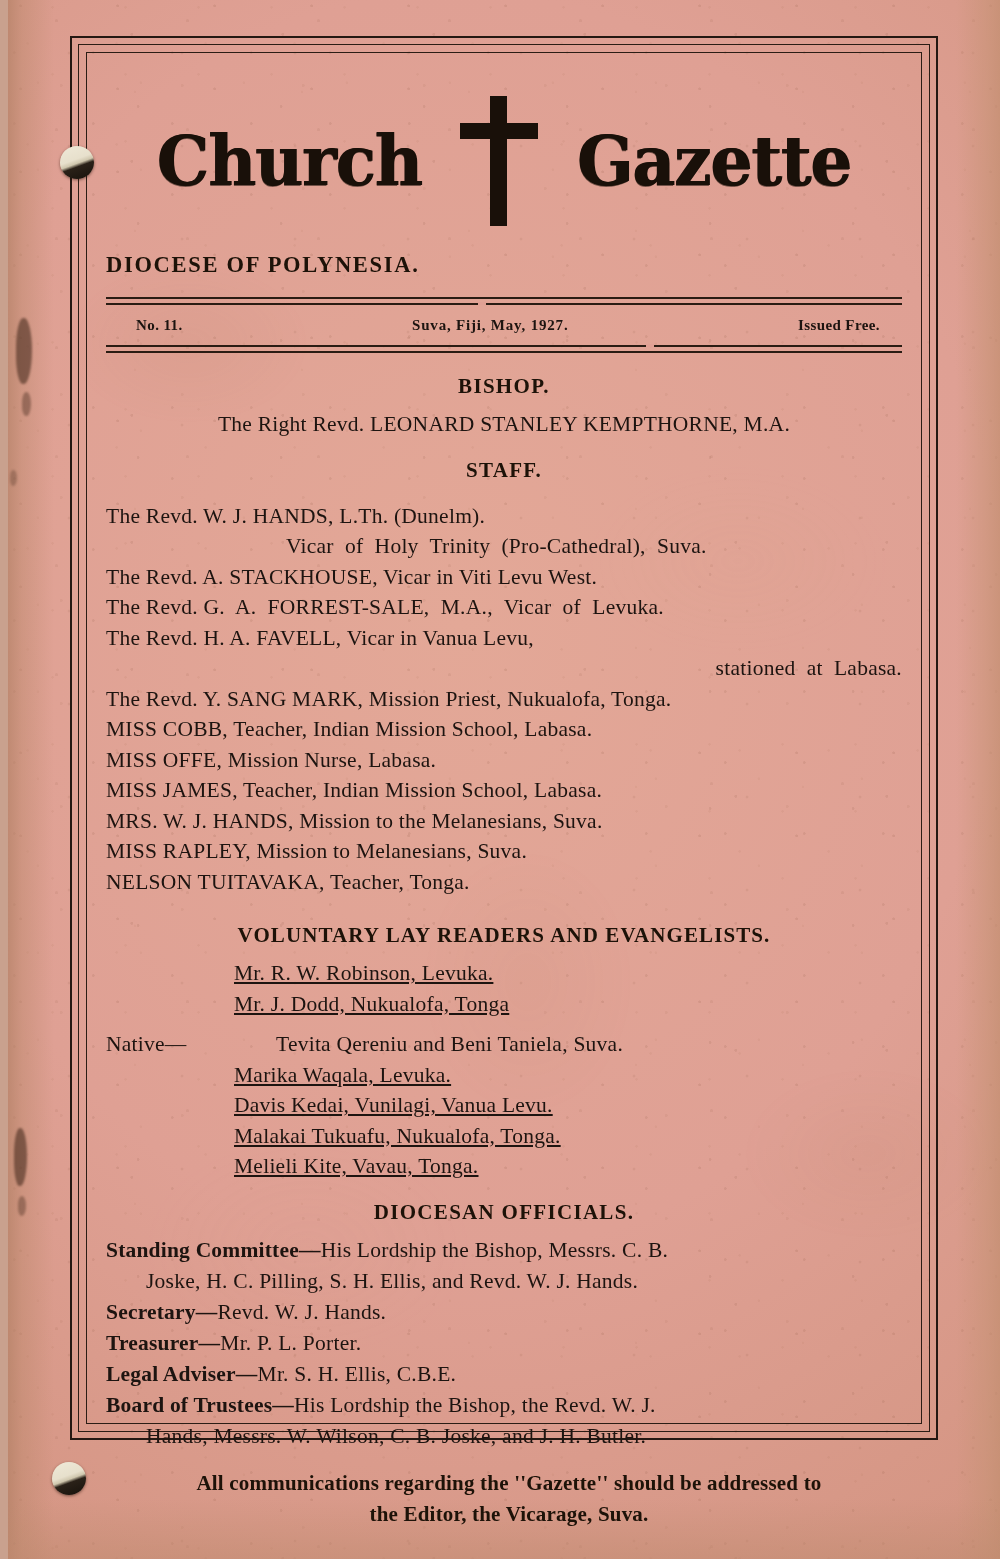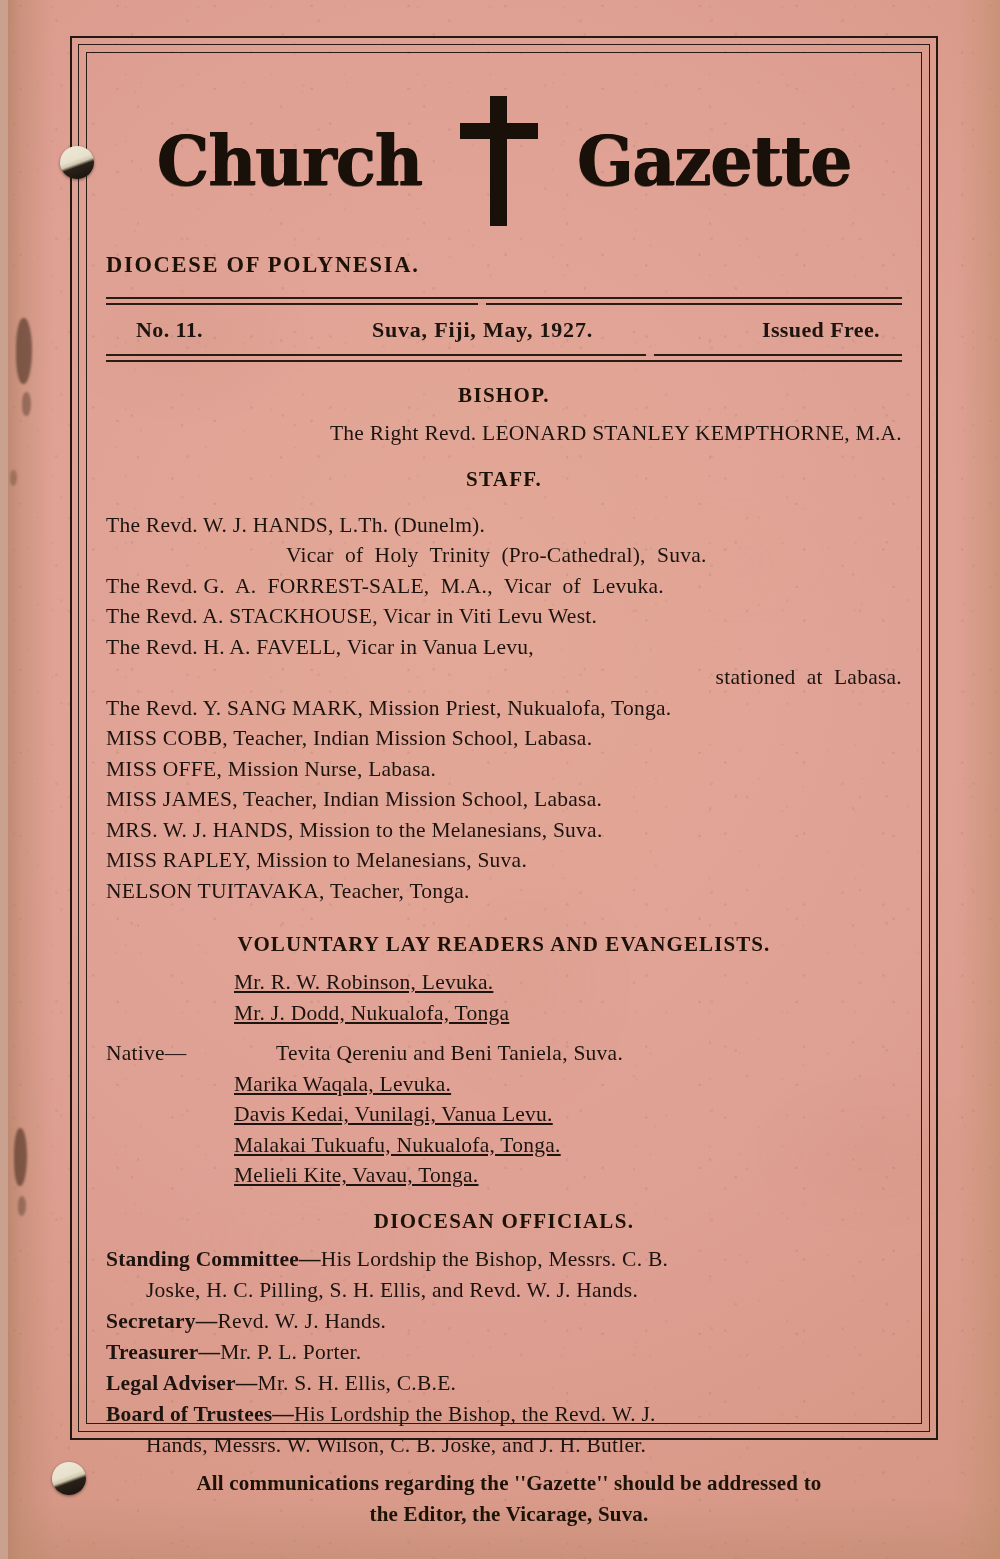--- a/index.html
+++ b/index.html
@@ -183,21 +183,21 @@
     background: #dfa094;
     top: 0px;
   }
 
   .issueline {
     display: flex;
     align-items: baseline;
     justify-content: space-between;
     font-family: "Liberation Serif", serif;
     font-weight: 700;
-    font-size: 22px;
+    font-size: 15px;
     letter-spacing: .4px;
     padding: 9px 22px 10px 30px;
   }
   .issueline .mid { letter-spacing: .8px; }
 
   
   .sec-head {
     text-align: center;
     font-family: "Liberation Serif", serif;
     font-weight: 700;
@@ -209,21 +209,21 @@
 
   
   .line {
     font-family: "Liberation Serif", serif;
     font-size: 21.5px;
     line-height: 30.5px;
     letter-spacing: .25px;
     white-space: pre;
     color: #1d1410;
   }
-  .line.center  { text-align: right; }
+  .line.center  { text-align: center; }
   .line.right   { text-align: right; }
   .line.ind1    { padding-left: 180px; }
   .line.ind2    { padding-left: 128px; text-decoration: underline; }
   .line.ind3    { padding-left: 40px;  }
 
   .officials .line { line-height: 31px; }
   .lbl {
     font-weight: 700;
     letter-spacing: .2px;
   }
@@ -338,22 +338,22 @@
     <div class="line center">The Right Revd. LEONARD STANLEY KEMPTHORNE, M.A.</div>
 
     <div class="gap-m"></div>
 
     <div class="sec-head">STAFF.</div>
     <div class="gap-m"></div>
 
     <div>
       <div class="line">The Revd. W. J. HANDS, L.Th. (Dunelm).</div>
       <div class="line ind1">Vicar  of  Holy  Trinity  (Pro-Cathedral),  Suva.</div>
+      <div class="line">The Revd. A. STACKHOUSE, Vicar in Viti Levu West.</div>
       <div class="line">The Revd. G.  A.  FORREST-SALE,  M.A.,  Vicar  of  Levuka.</div>
-      <div class="line">The Revd. A. STACKHOUSE, Vicar in Viti Levu West.</div>
       <div class="line">The Revd. H. A. FAVELL, Vicar in Vanua Levu,</div>
       <div class="line right">stationed  at  Labasa.</div>
       <div class="line">The Revd. Y. SANG MARK, Mission Priest, Nukualofa, Tonga.</div>
       <div class="line">MISS COBB, Teacher, Indian Mission School, Labasa.</div>
       <div class="line">MISS OFFE, Mission Nurse, Labasa.</div>
       <div class="line">MISS JAMES, Teacher, Indian Mission School, Labasa.</div>
       <div class="line">MRS. W. J. HANDS, Mission to the Melanesians, Suva.</div>
       <div class="line">MISS RAPLEY, Mission to Melanesians, Suva.</div>
       <div class="line">NELSON TUITAVAKA, Teacher, Tonga.</div>
     </div>

